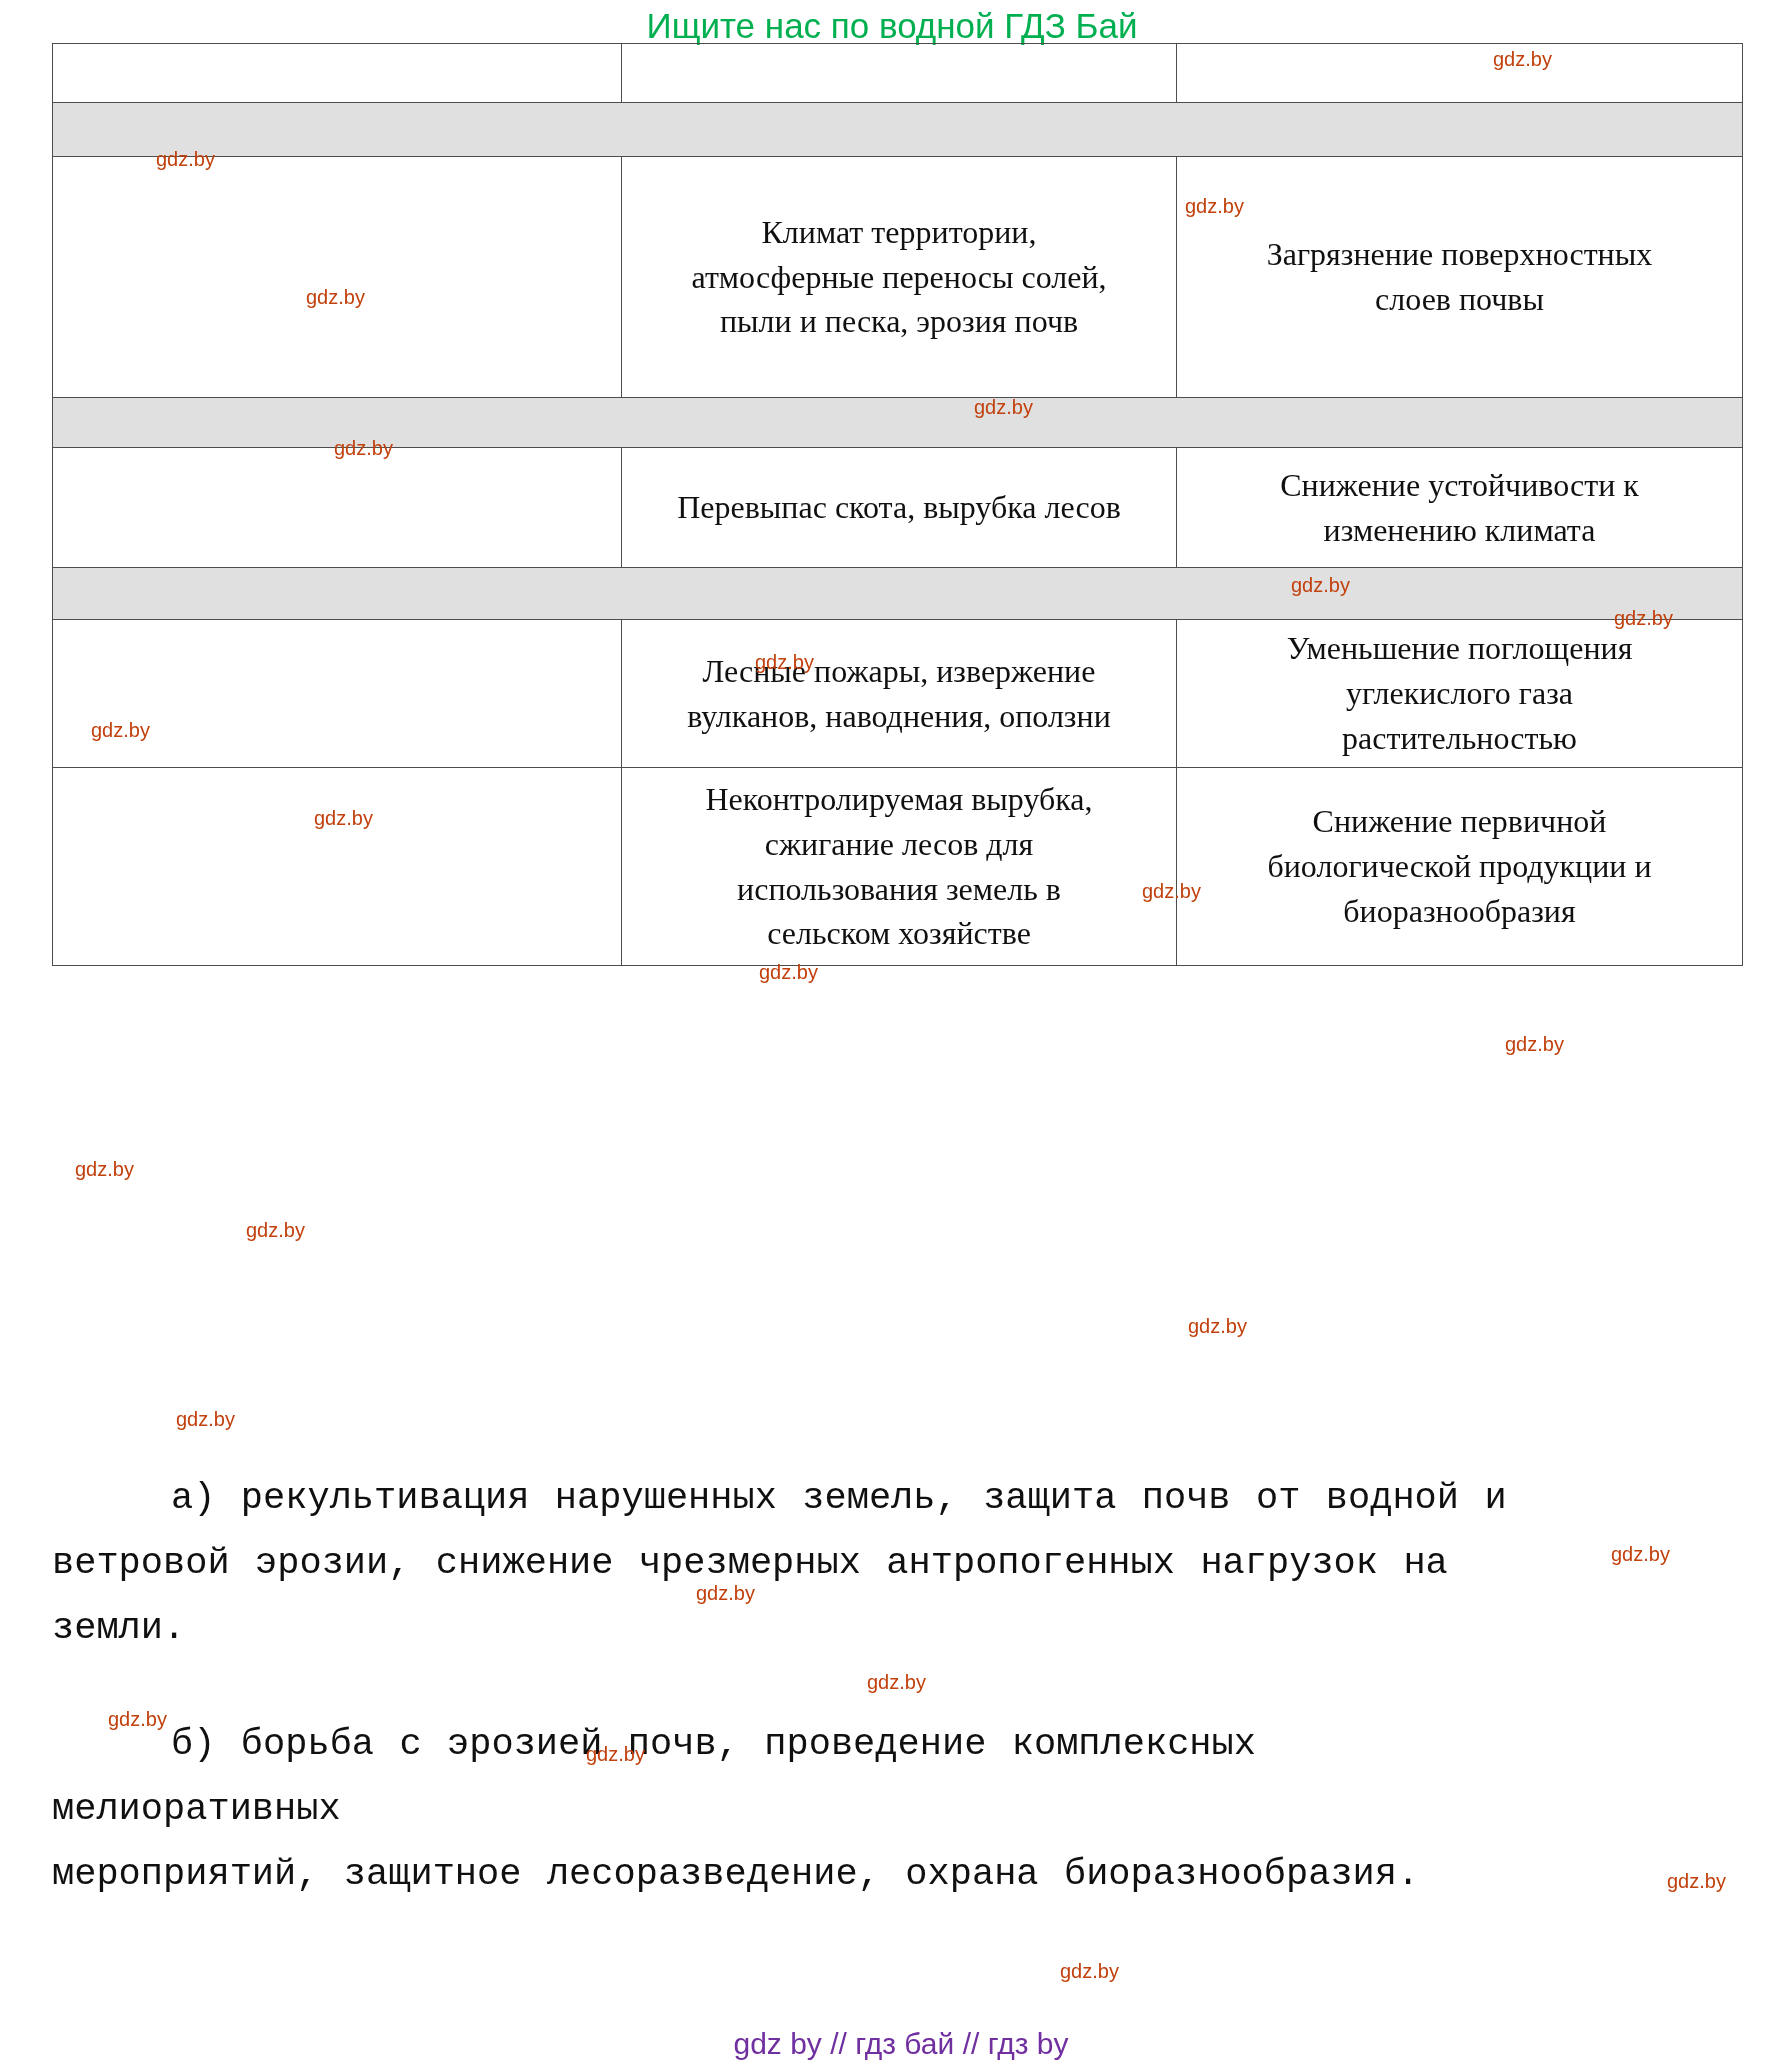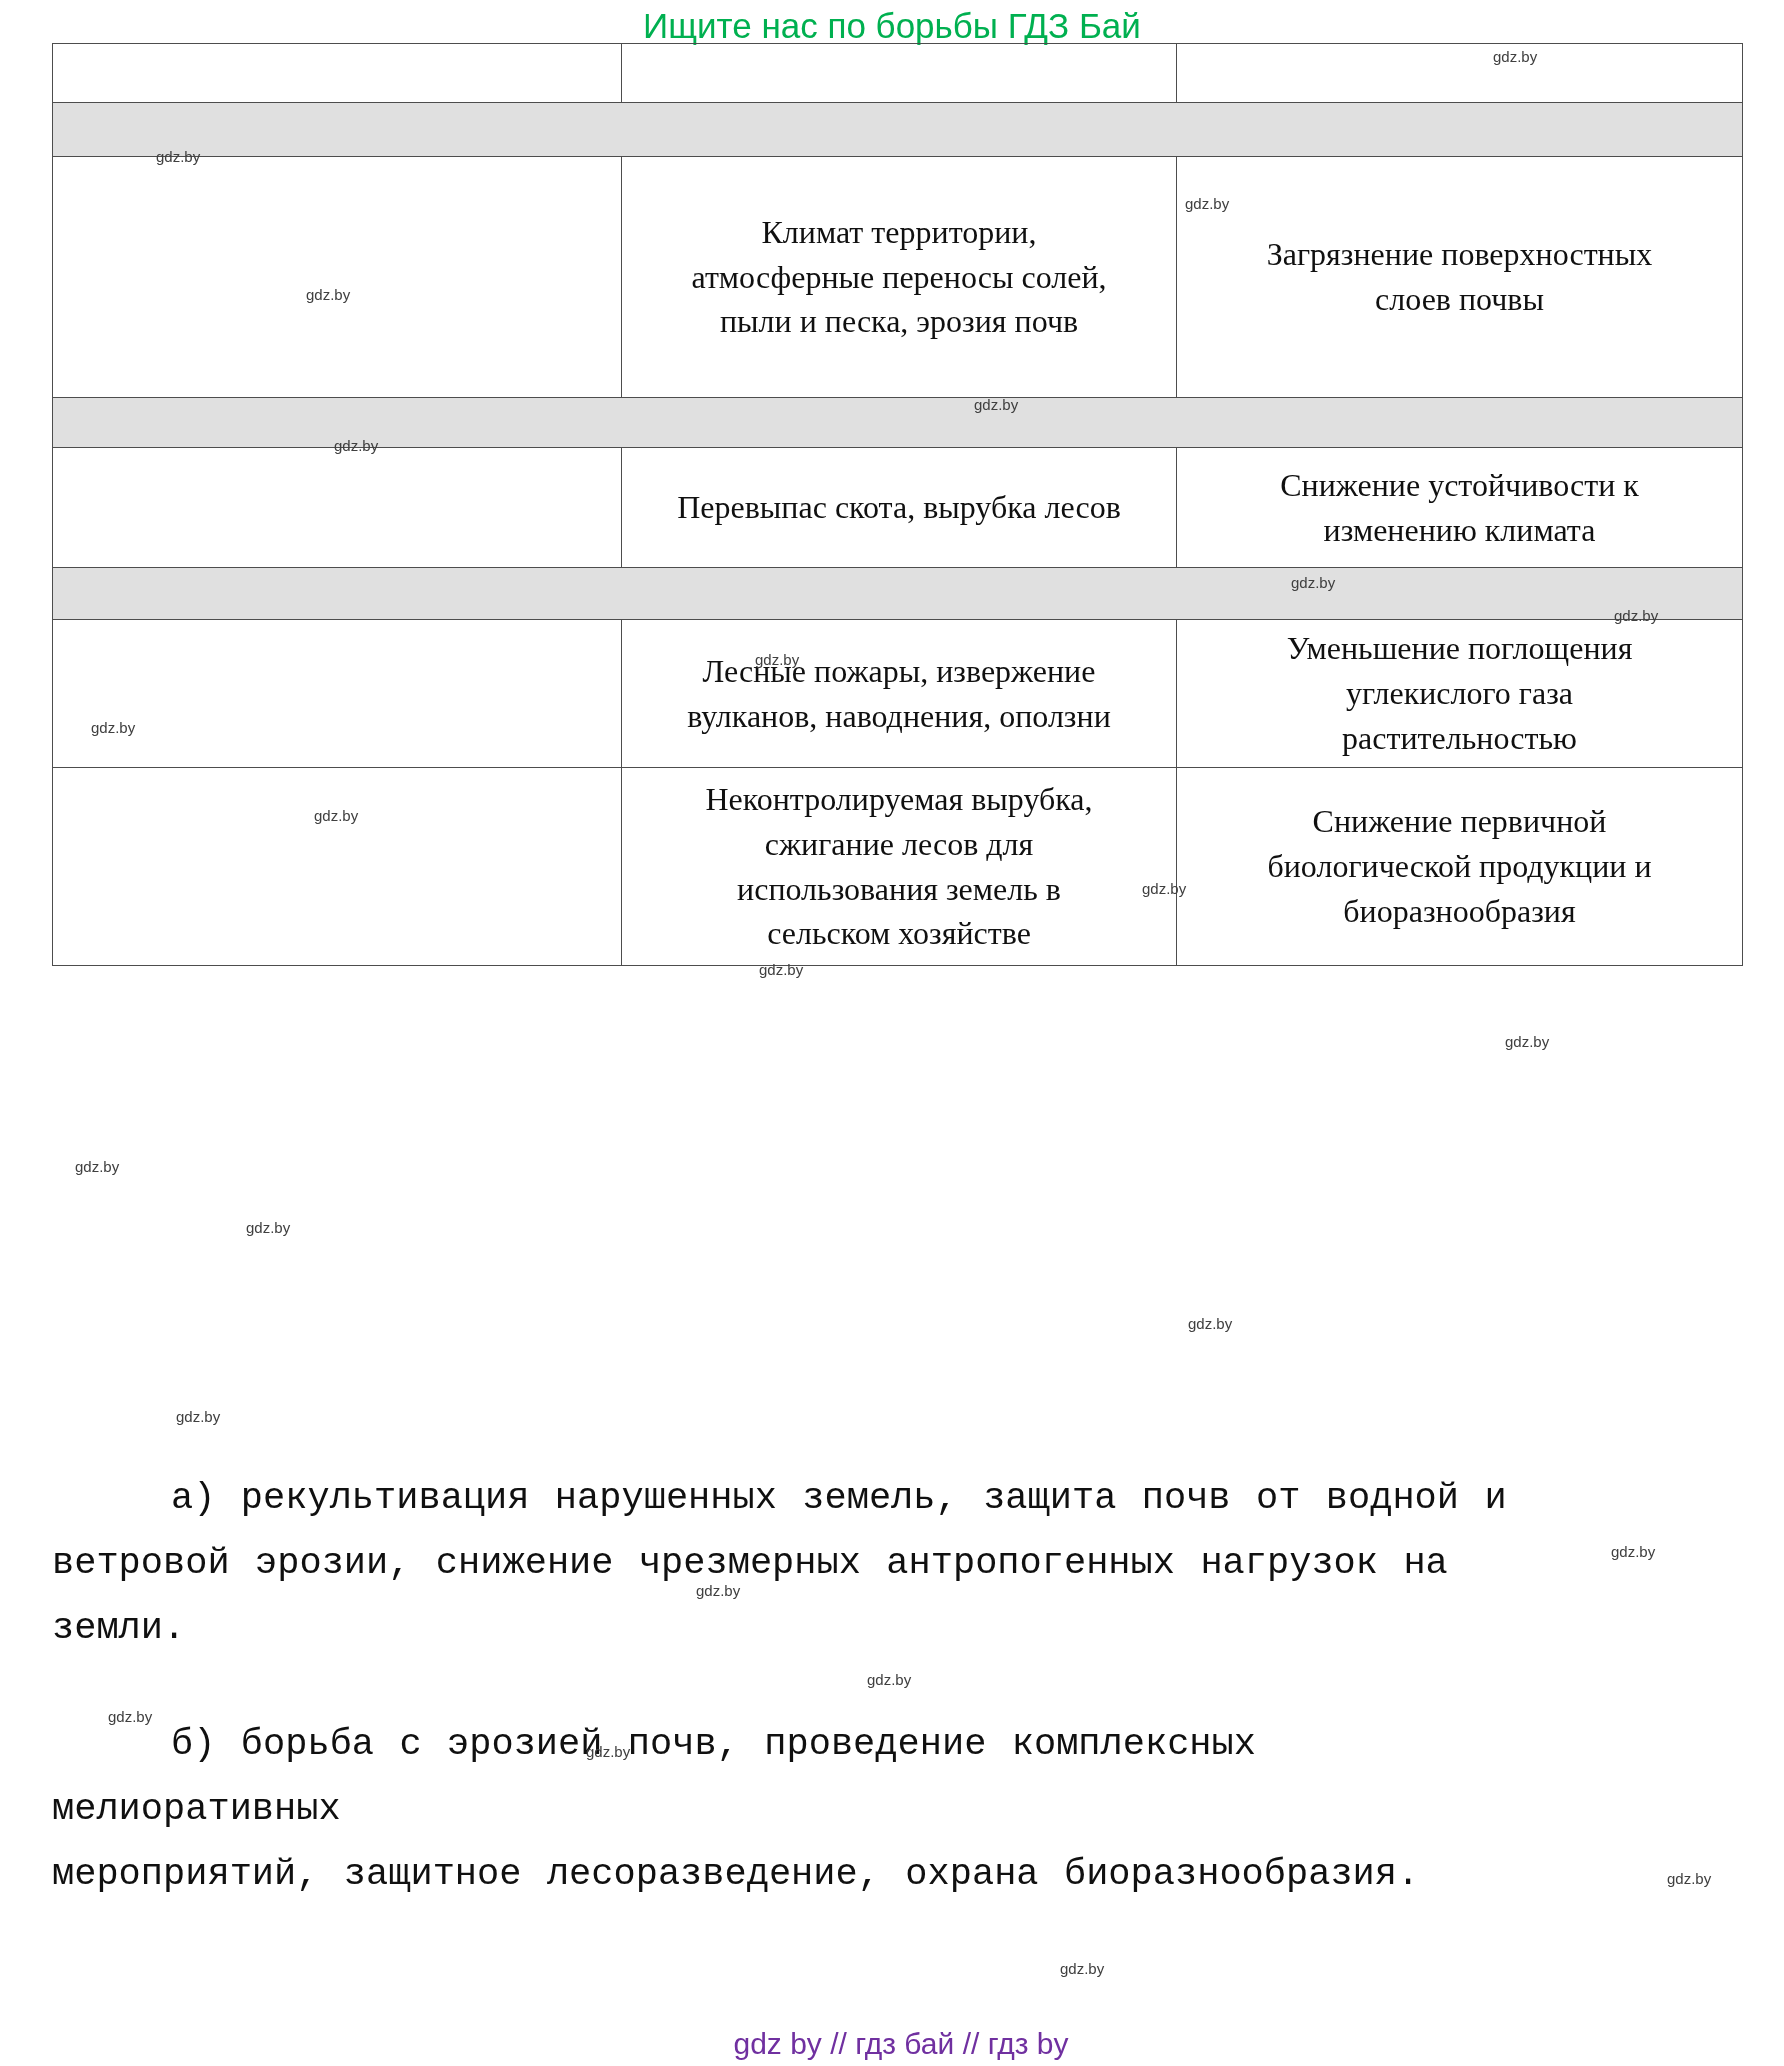--- a/index.html
+++ b/index.html
@@ -60,31 +60,31 @@
     top: 2027px; left: 9px;
     width: 100%;
     text-align: center;
     font-family: "Liberation Sans", sans-serif;
     font-size: 30px;
     color: var(--footer_purple, #7030a0);
   }
   .wm {
     position: absolute;
     font-family: "Liberation Sans", sans-serif;
-    font-size: 15px;
-    color: #404040;
+    font-size: 20px;
+    color: #c2410c;
     white-space: nowrap;
   }
 </style>
 </head>
 <body>
 
 <div class="page">
 
-  <div class="banner">Ищите нас по борьбы ГДЗ Бай</div>
+  <div class="banner">Ищите нас по водной ГДЗ Бай</div>
 
   <table class="doc-table">
     <colgroup>
       <col style="width:569px">
       <col style="width:555px">
       <col style="width:566px">
     </colgroup>
     <tbody>
       <tr style="height:59px">
         <td></td>

